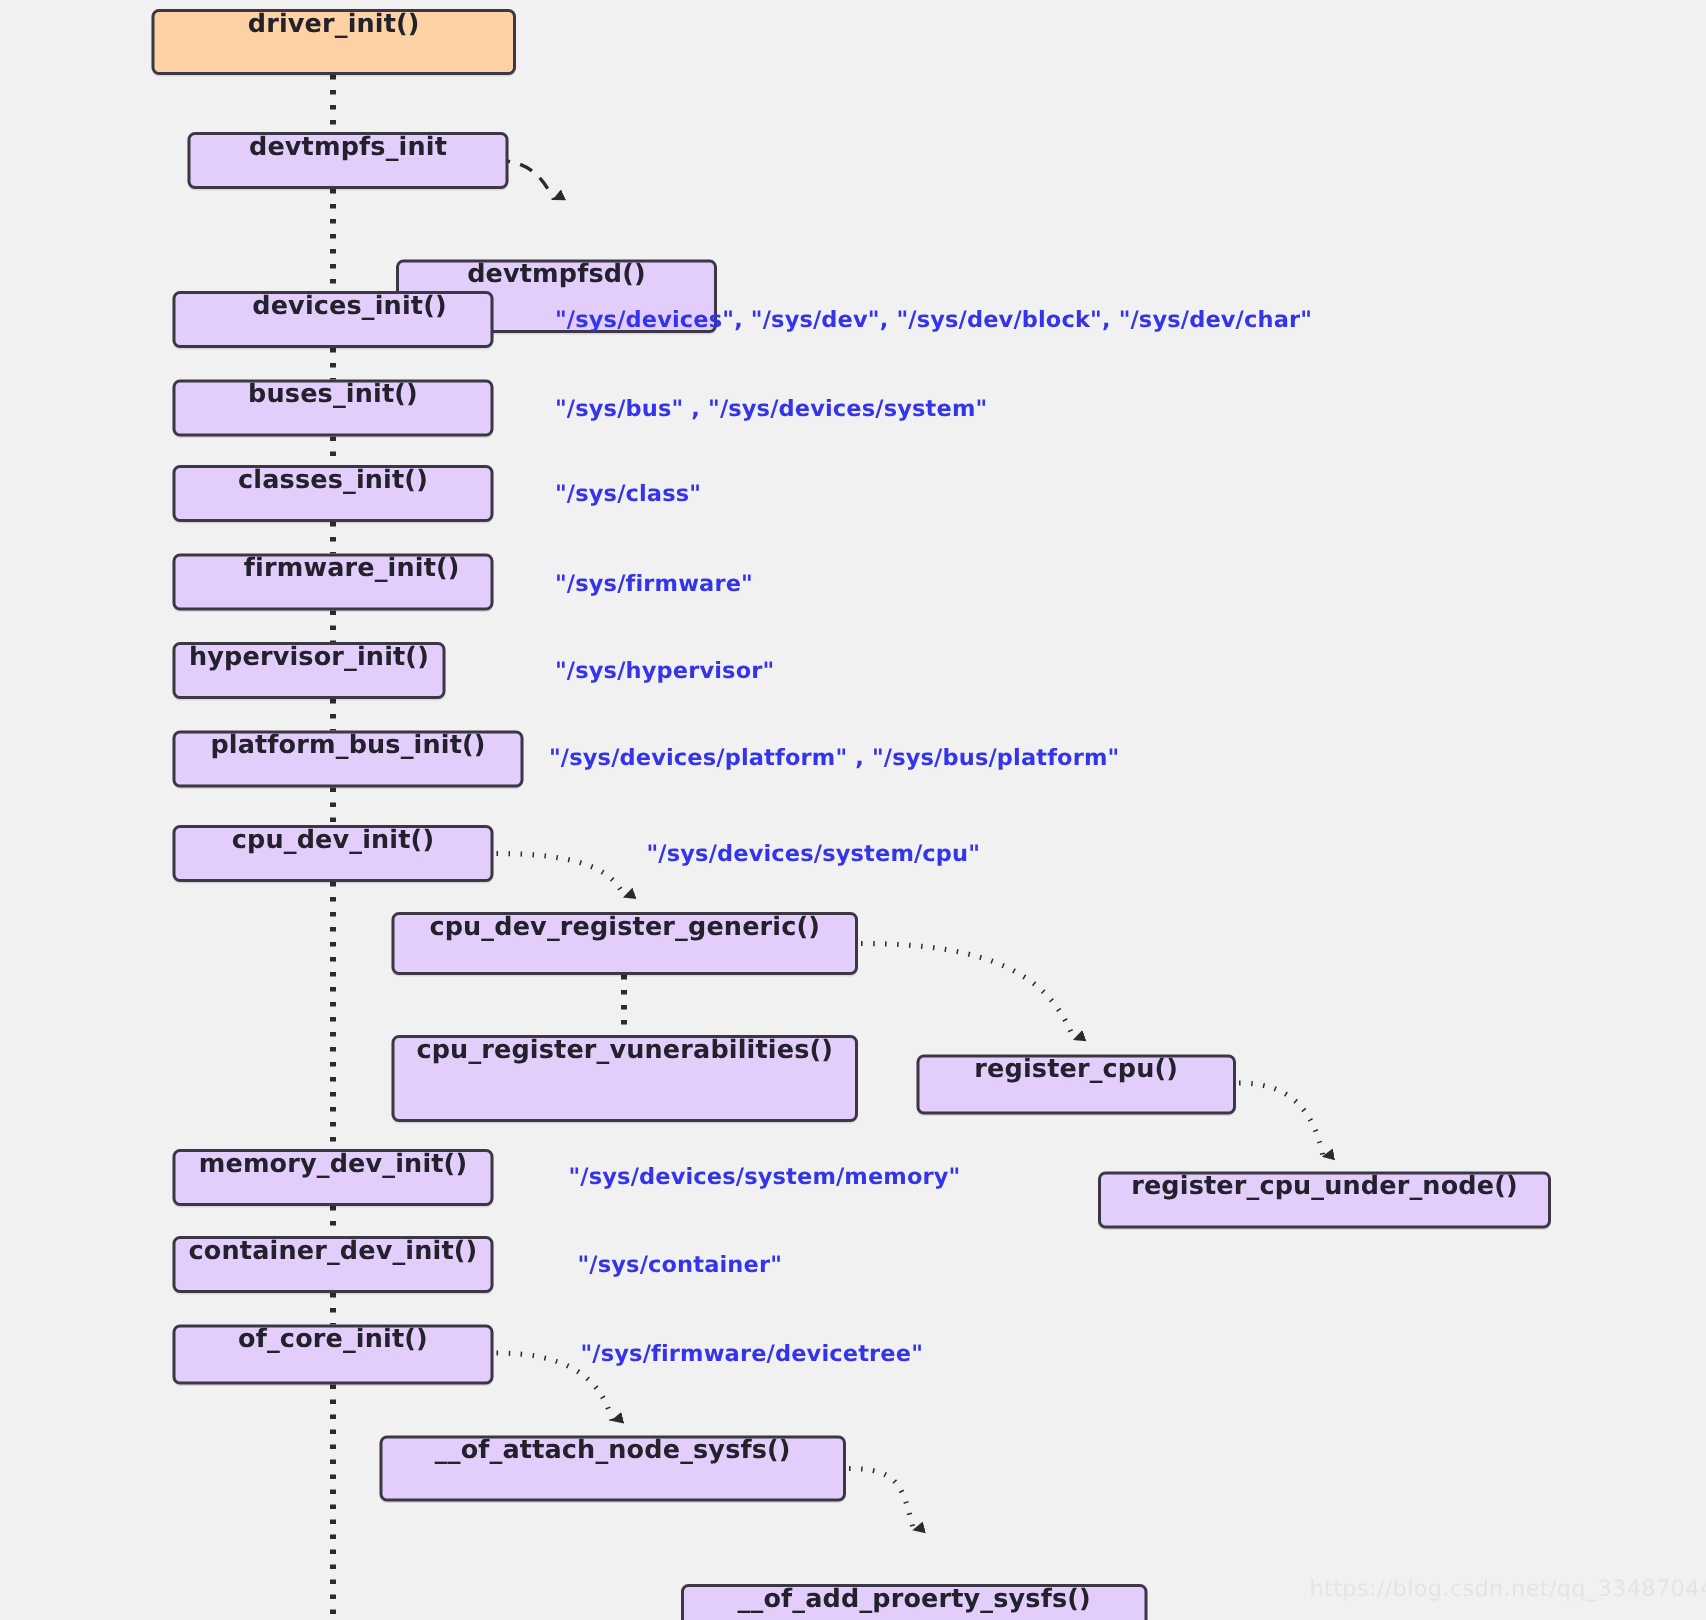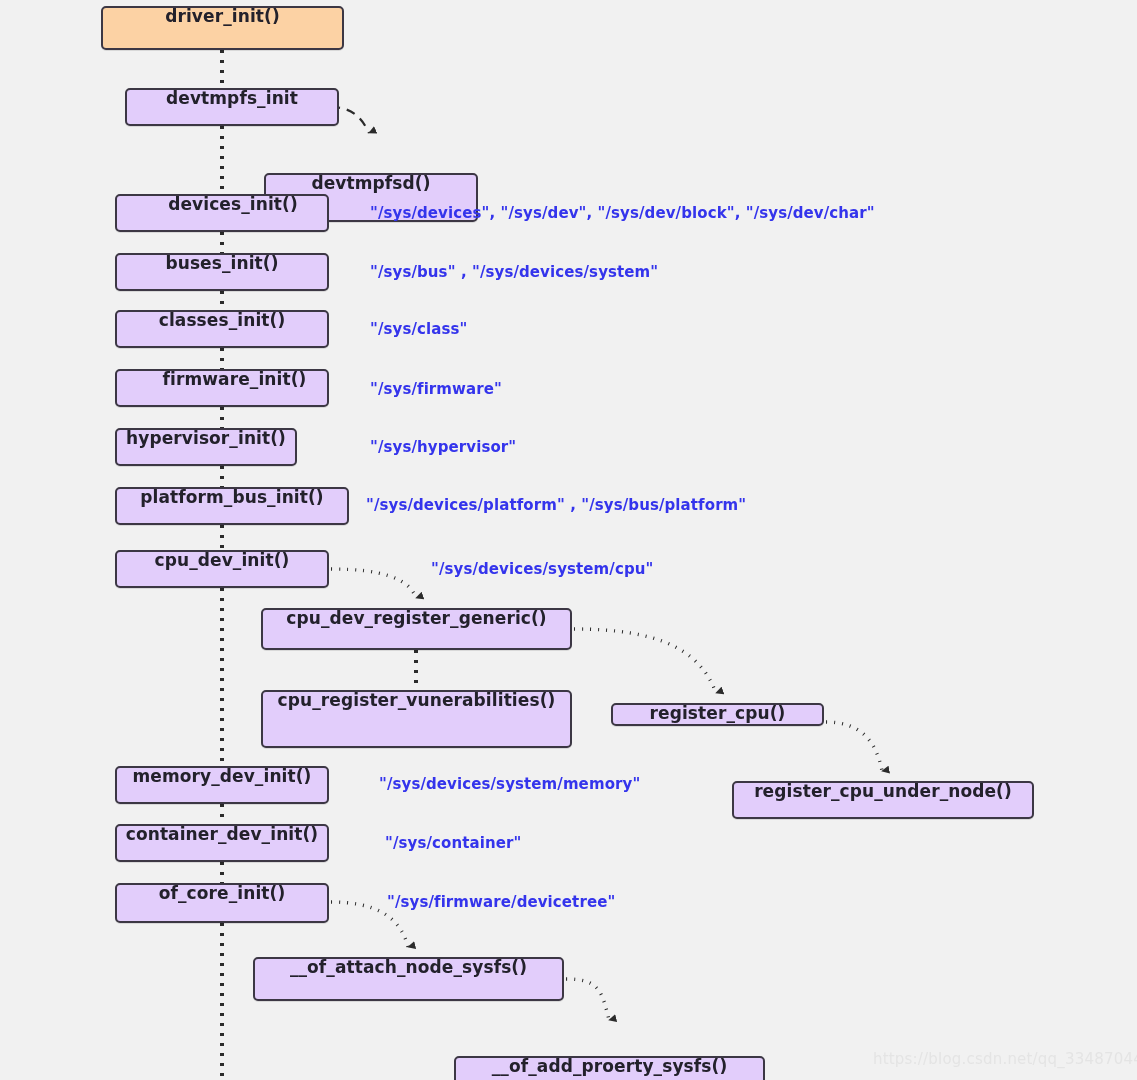--- a/index.html
+++ b/index.html
@@ -167,21 +167,21 @@
   </div>
 
   <div class="node" style="left:261px; top:608px; width:311px; height:42px;">
     <span class="node-label">cpu_dev_register_generic()</span>
   </div>
 
   <div class="node" style="left:261px; top:690px; width:311px; height:58px;">
     <span class="node-label">cpu_register_vunerabilities()</span>
   </div>
 
-  <div class="node" style="left:611px; top:703px; width:213px; height:23px;">
+  <div class="node" style="left:611px; top:703px; width:213px; height:40px;">
     <span class="node-label">register_cpu()</span>
   </div>
 
   <div class="node" style="left:732px; top:781px; width:302px; height:38px;">
     <span class="node-label">register_cpu_under_node()</span>
   </div>
 
   <div class="node" style="left:115px; top:766px; width:214px; height:38px;">
     <span class="node-label">memory_dev_init()</span>
   </div>

